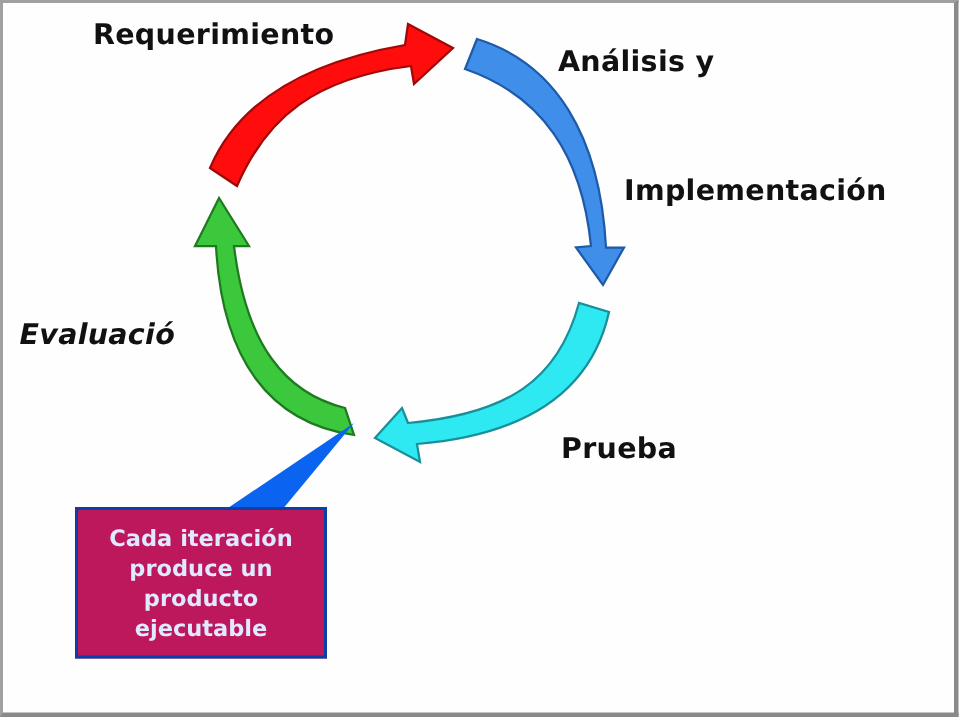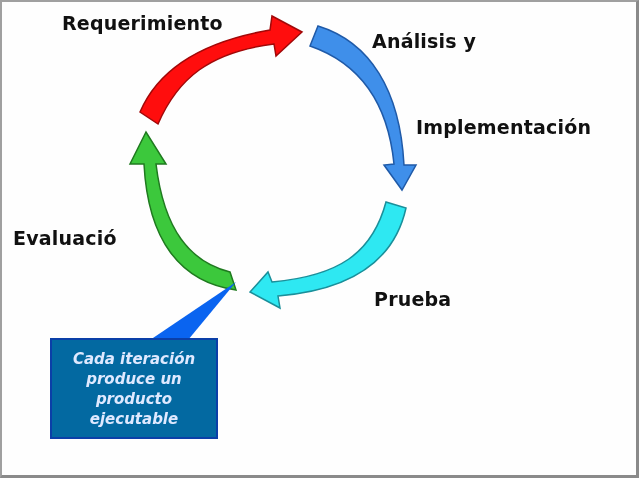--- a/index.html
+++ b/index.html
@@ -11,22 +11,22 @@
       border-left: 2px solid #a0a0a0; border-top: 2px solid #a0a0a0;
       box-sizing: content-box;
     }
     svg.diagram { position: absolute; left: 0; top: 0; }
     .label {
       position: absolute; font-family: "DejaVu Sans", sans-serif; font-weight: bold;
       color: #111; font-size: 19px; letter-spacing: 0.2px; white-space: nowrap;
     }
     .callout {
       position: absolute; left: 50px; top: 338px; width: 168px; height: 101px;
-      background: #0369a1; border: 2px solid #0b3fa8; box-sizing: border-box;
-      display: flex; align-items: center; justify-content: center; text-align: center; font-style: italic;
+      background: #be185d; border: 2px solid #0b3fa8; box-sizing: border-box;
+      display: flex; align-items: center; justify-content: center; text-align: center;
     }
     .callout span {
       font-family: "DejaVu Sans", sans-serif; font-weight: bold; color: #dfe9ff;
       font-size: 15px; line-height: 20px; white-space: pre-line;
     }
   </style>
 </head>
 <body>
 
 <div class="frame"></div>
@@ -41,20 +41,20 @@
 
   <path d="M236,290 C180,282 148,240 144,164 L130,164 L146,132 L166,164 L156,164 C164,230 190,262 230,272 Z" fill="#3cc83c" stroke="#1f7a1f" stroke-width="1.5"></path>
 
   <path d="M150,340 L236,282 L188,340 Z" fill="#0a64f0"></path>
 </svg>
 
 <div class="label" style="left:14px; top:12px;margin-left:48px;">Requerimiento</div>
 <div class="label" style="left:372px; top:30px;">Análisis y</div>
 <div class="label" style="left:416px; top:116px;">Implementación</div>
 <div class="label" style="left:374px; top:288px;">Prueba</div>
-<div class="label" style="left:13px; top:227px;">Evaluació</div>
+<div class="label" style="left:13px; top:212px;font-style:italic;">Evaluació</div>
 
 <div class="callout">
   <span>Cada iteración
 produce un
 producto
 ejecutable</span>
 </div>
 
 </body></html>

